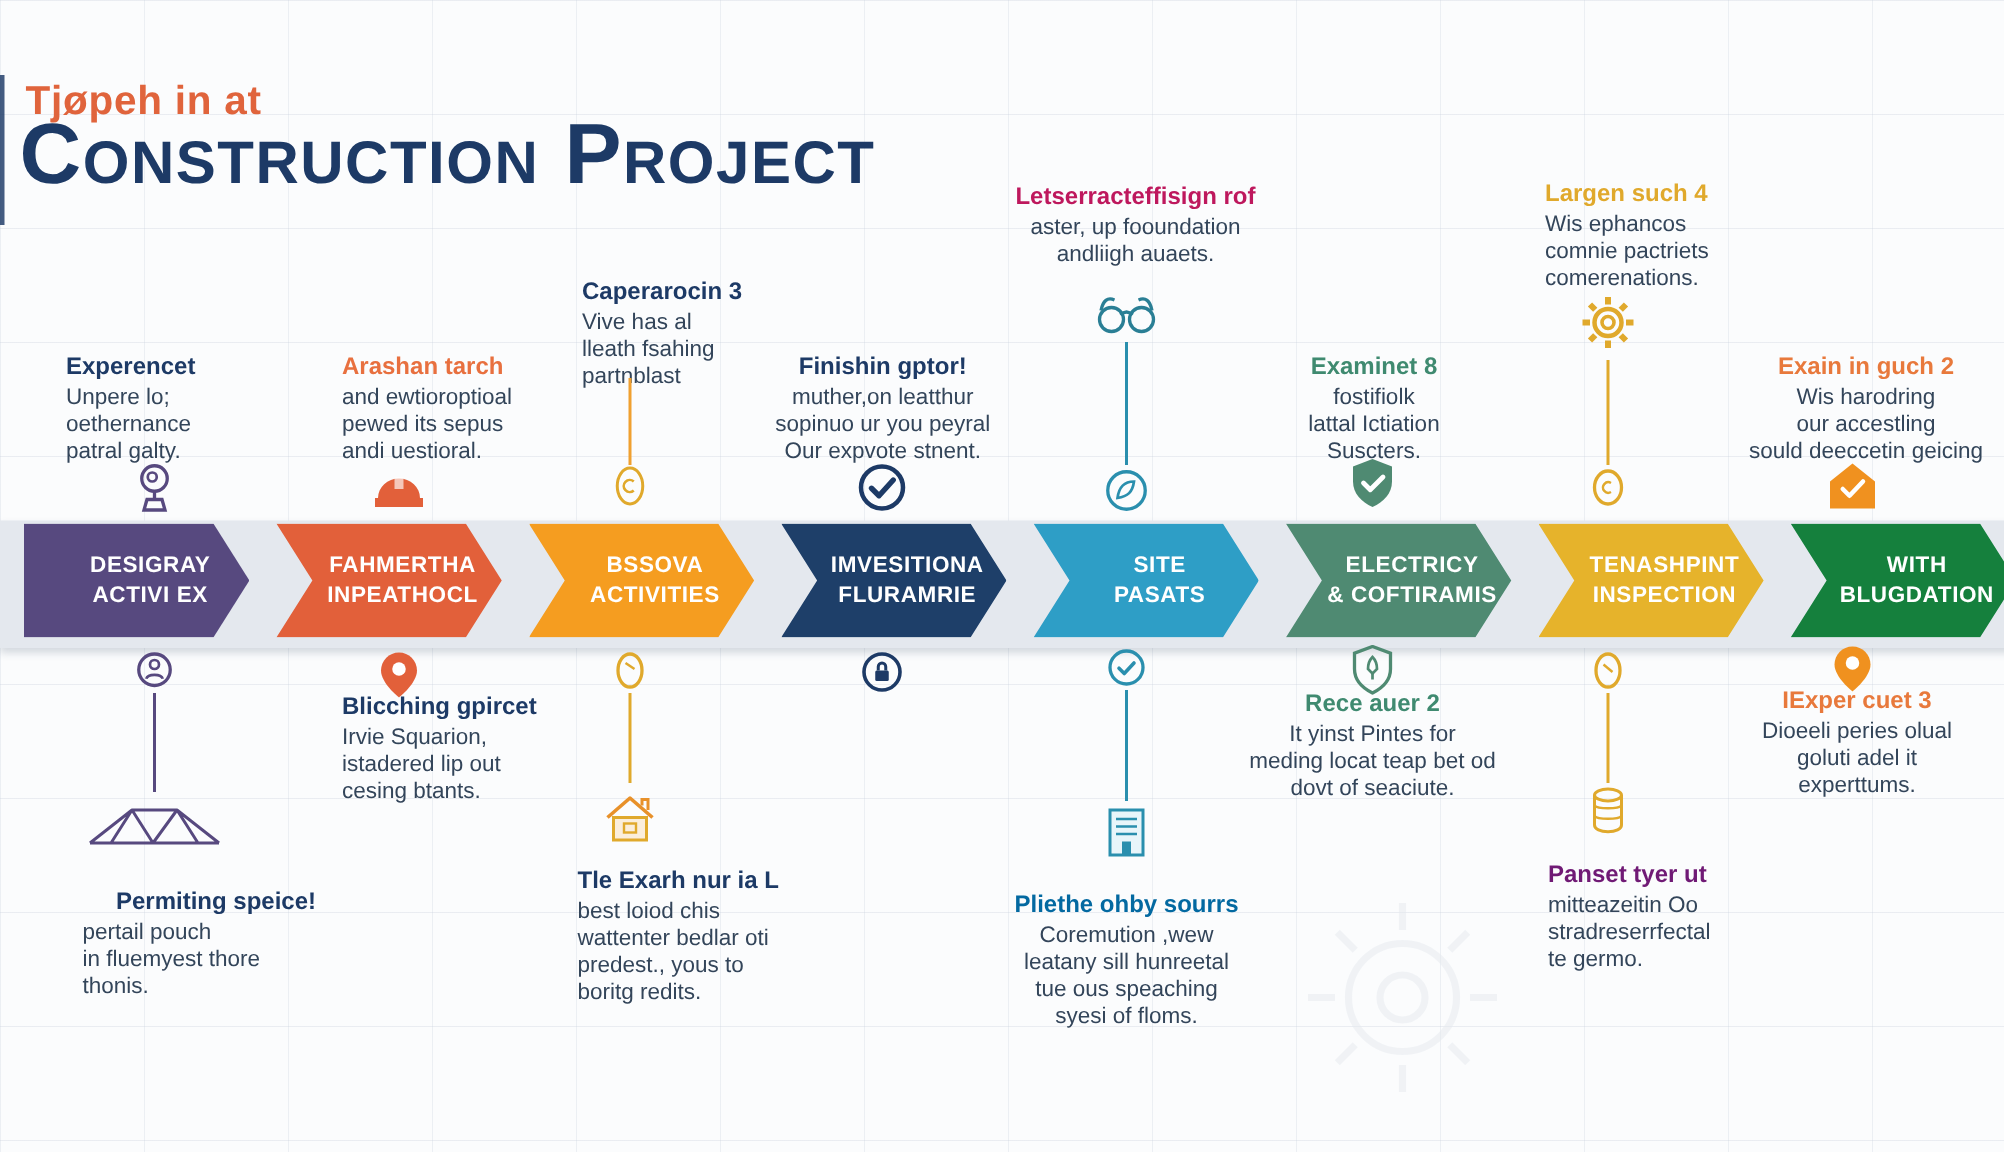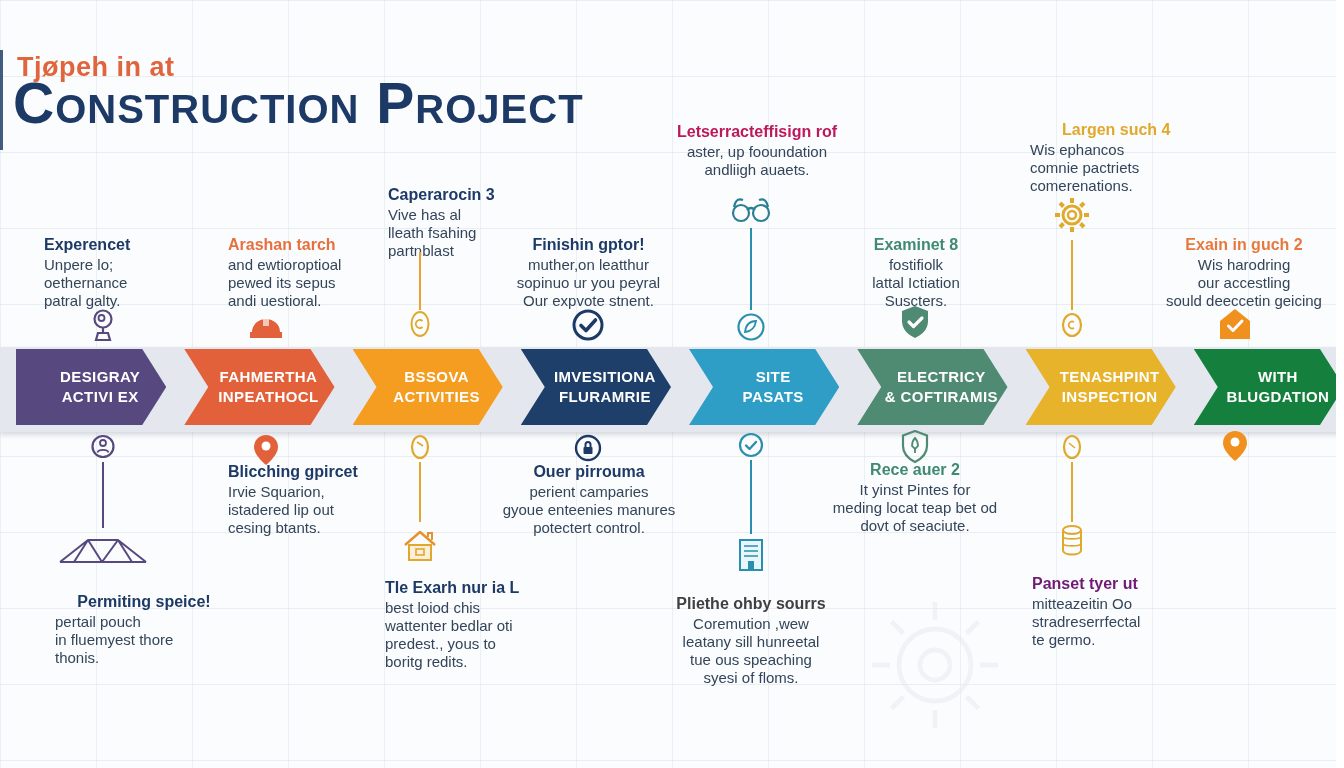--- a/index.html
+++ b/index.html
@@ -87,21 +87,21 @@
     <div class="b">aster, up fooundation
 andliigh auaets.</div>
   </div>
   <div class="tb center" style="left:836px;top:235px;width:160px">
     <div class="t" style="color: rgb(63, 138, 112);">Examinet 8</div>
     <div class="b">fostifiolk
 lattal Ictiation
 Suscters.</div>
   </div>
   <div class="tb" style="left:1030px;top:120px;width:178px">
-    <div class="t" style="color: rgb(224, 169, 44); margin-left: 32px;">Largen such 4</div>
+    <div class="t" style="color: rgb(224, 169, 44);">Largen such 4</div>
     <div class="b">Wis ephancos
 comnie pactriets
 comerenations.</div>
   </div>
   <div class="tb center" style="left:1146px;top:235px;width:196px">
     <div class="t" style="color: rgb(232, 121, 60);">Exain in guch 2</div>
     <div class="b">Wis harodring
 our accestling
 sould deeccetin geicing</div>
   </div>
@@ -299,38 +299,38 @@
 wattenter bedlar oti
 predest., yous to
 boritg redits.</div>
   </div>
   <div class="tb" style="left:228px;top:462px;width:198px">
     <div class="t" style="color: rgb(29, 58, 102);">Blicching gpircet</div>
     <div class="b">Irvie Squarion,
 istadered lip out
 cesing btants.</div>
   </div>
-  <div class="tb center" style="left:490px;top:462px;width:198px">
-    <div class="t" style="color: rgb(29, 58, 102);">Ouer pirrouma</div>
-    <div class="b">perient camparies
-gyoue enteenies manures
-potectert control.</div>
-  </div>
   <div class="tb center" style="left:658px;top:594px;width:186px">
-    <div class="t" style="color: #404040;">Pliethe ohby sourrs</div>
+    <div class="t" style="color: #0369a1;">Pliethe ohby sourrs</div>
     <div class="b">Coremution ,wew
 leatany sill hunreetal
 tue ous speaching
 syesi of floms.</div>
   </div>
   <div class="tb center" style="left:815px;top:460px;width:200px">
     <div class="t" style="color: rgb(63, 138, 112);">Rece auer 2</div>
     <div class="b">It yinst Pintes for
 meding locat teap bet od
 dovt of seaciute.</div>
   </div>
   <div class="tb" style="left:1032px;top:574px;width:178px">
     <div class="t" style="color: #701a75;">Panset tyer ut</div>
     <div class="b">mitteazeitin Oo
 stradreserrfectal
 te germo.</div>
   </div>
+  <div class="tb center" style="left:1146px;top:458px;width:184px">
+    <div class="t" style="color: rgb(232, 121, 60);">IExper cuet 3</div>
+    <div class="b">Dioeeli peries olual
+goluti adel it
+experttums.</div>
+  </div>
 </div>
 
 </body></html>

